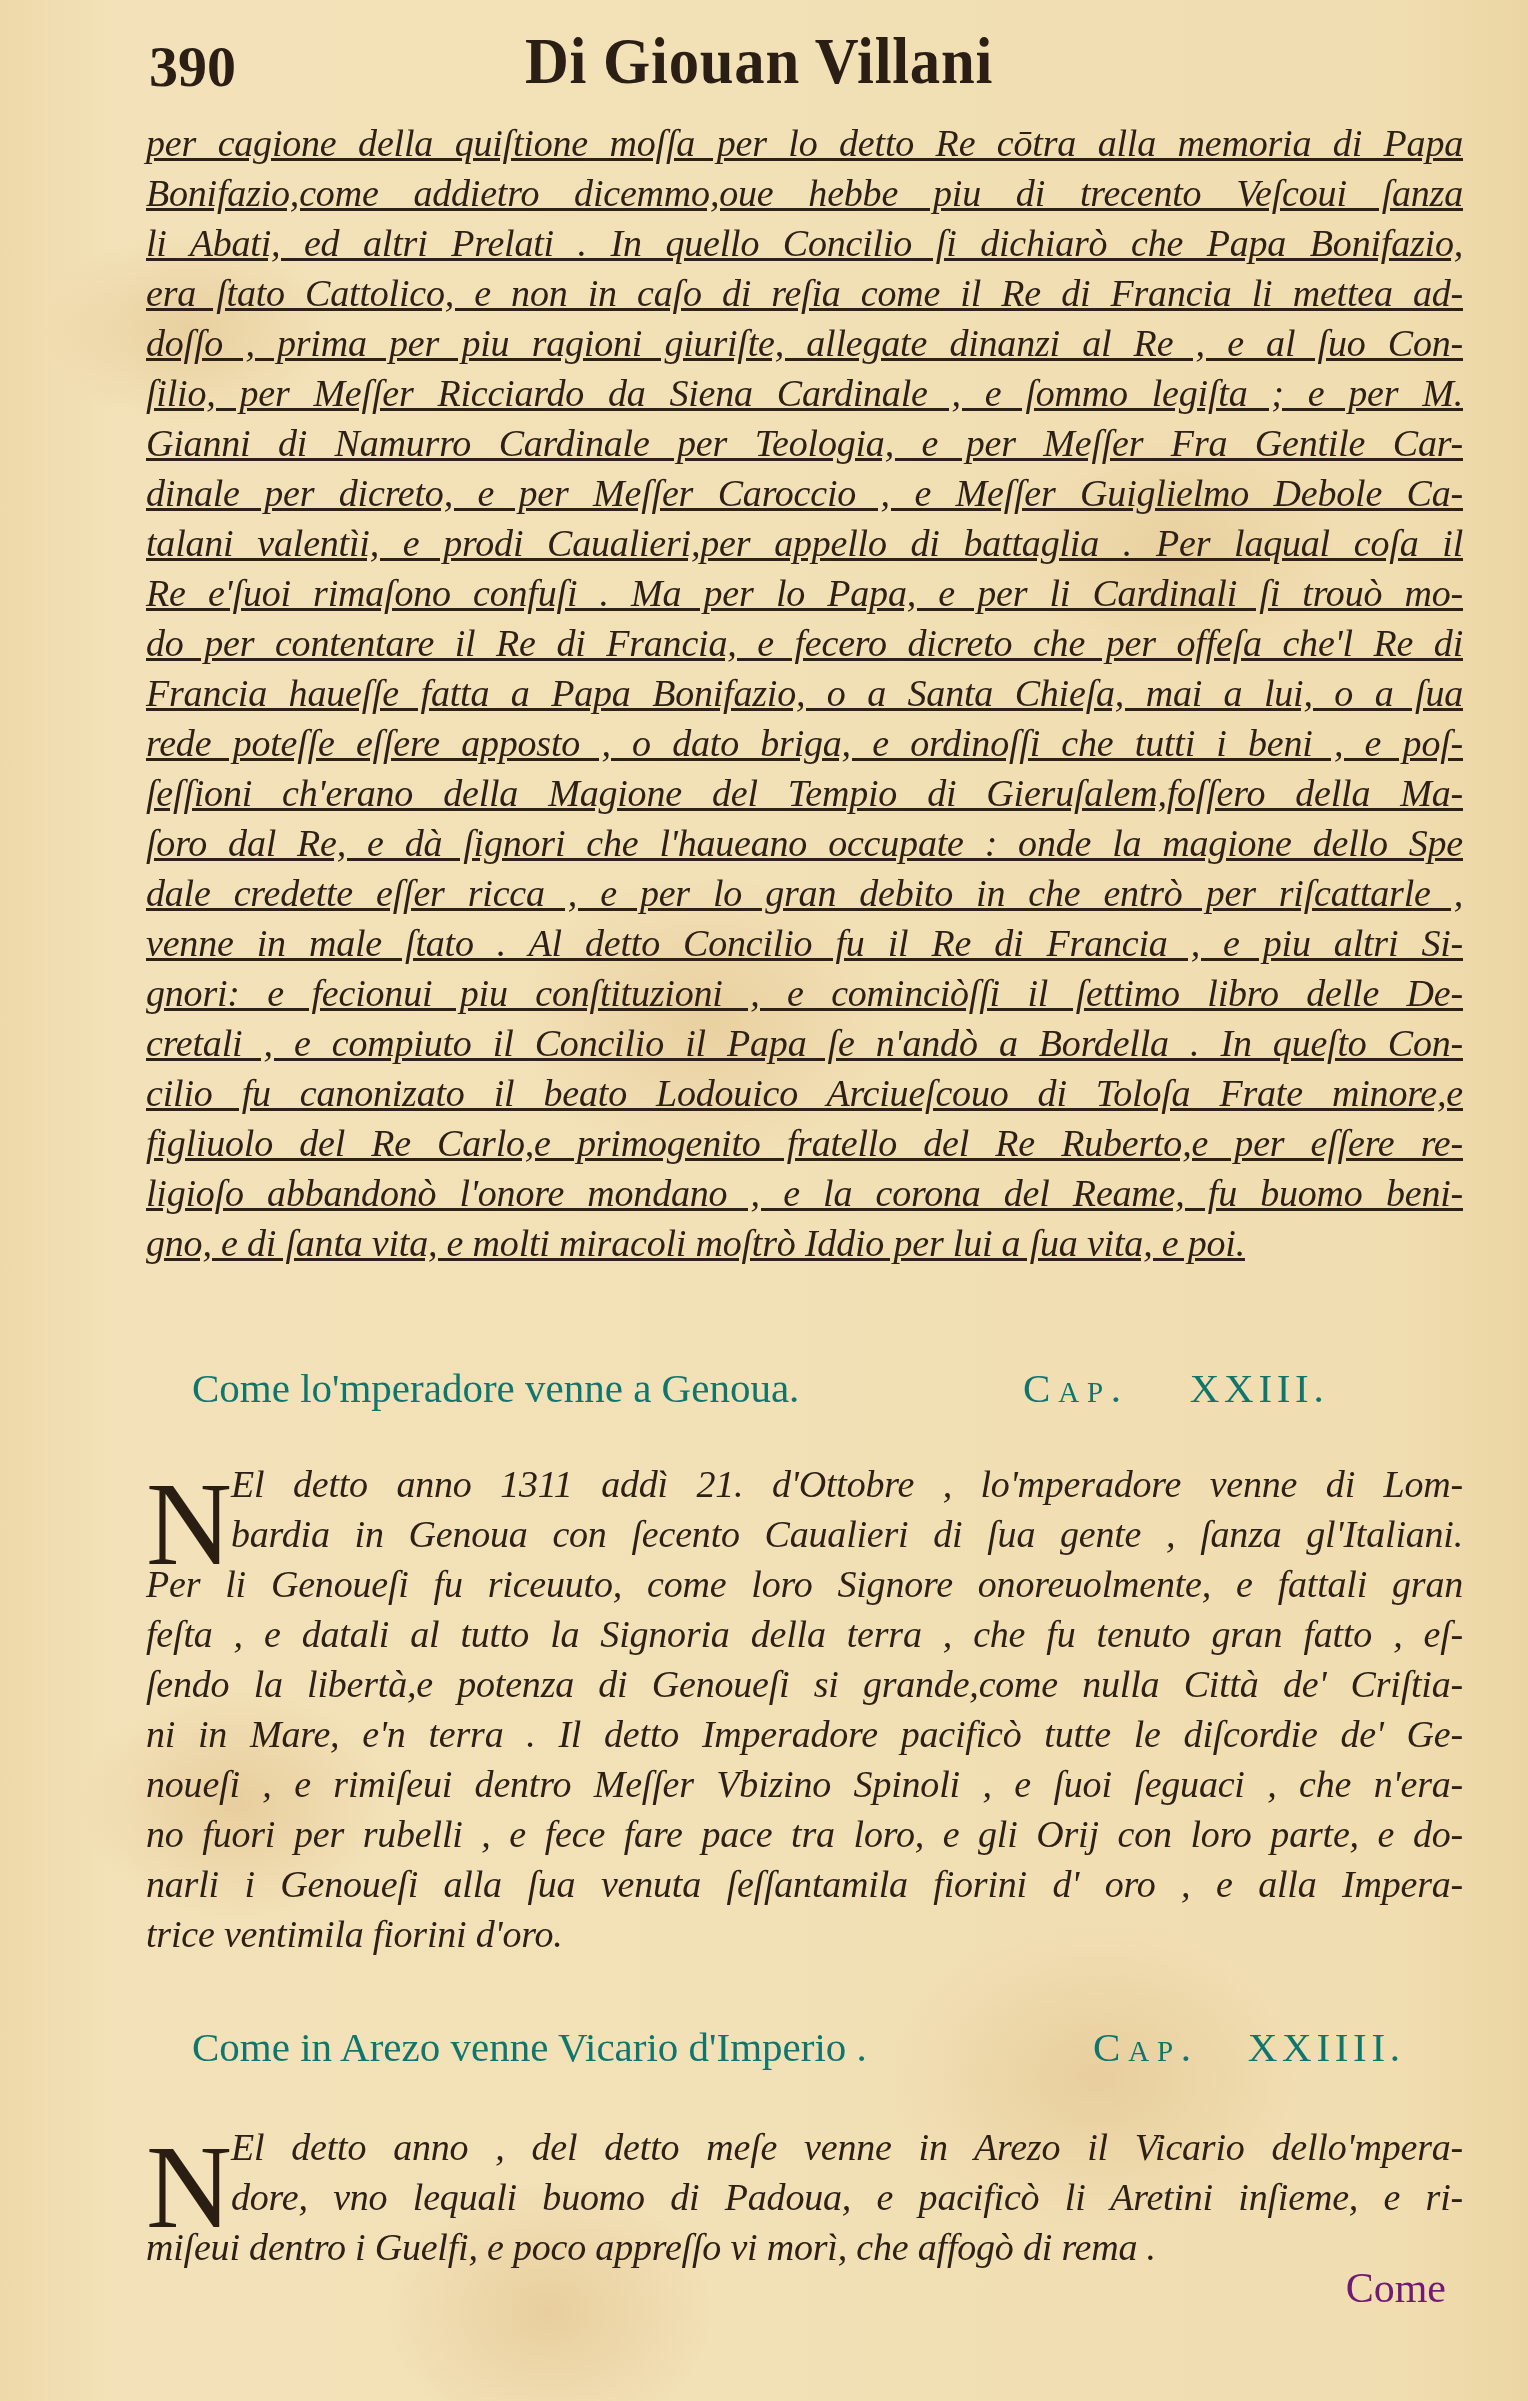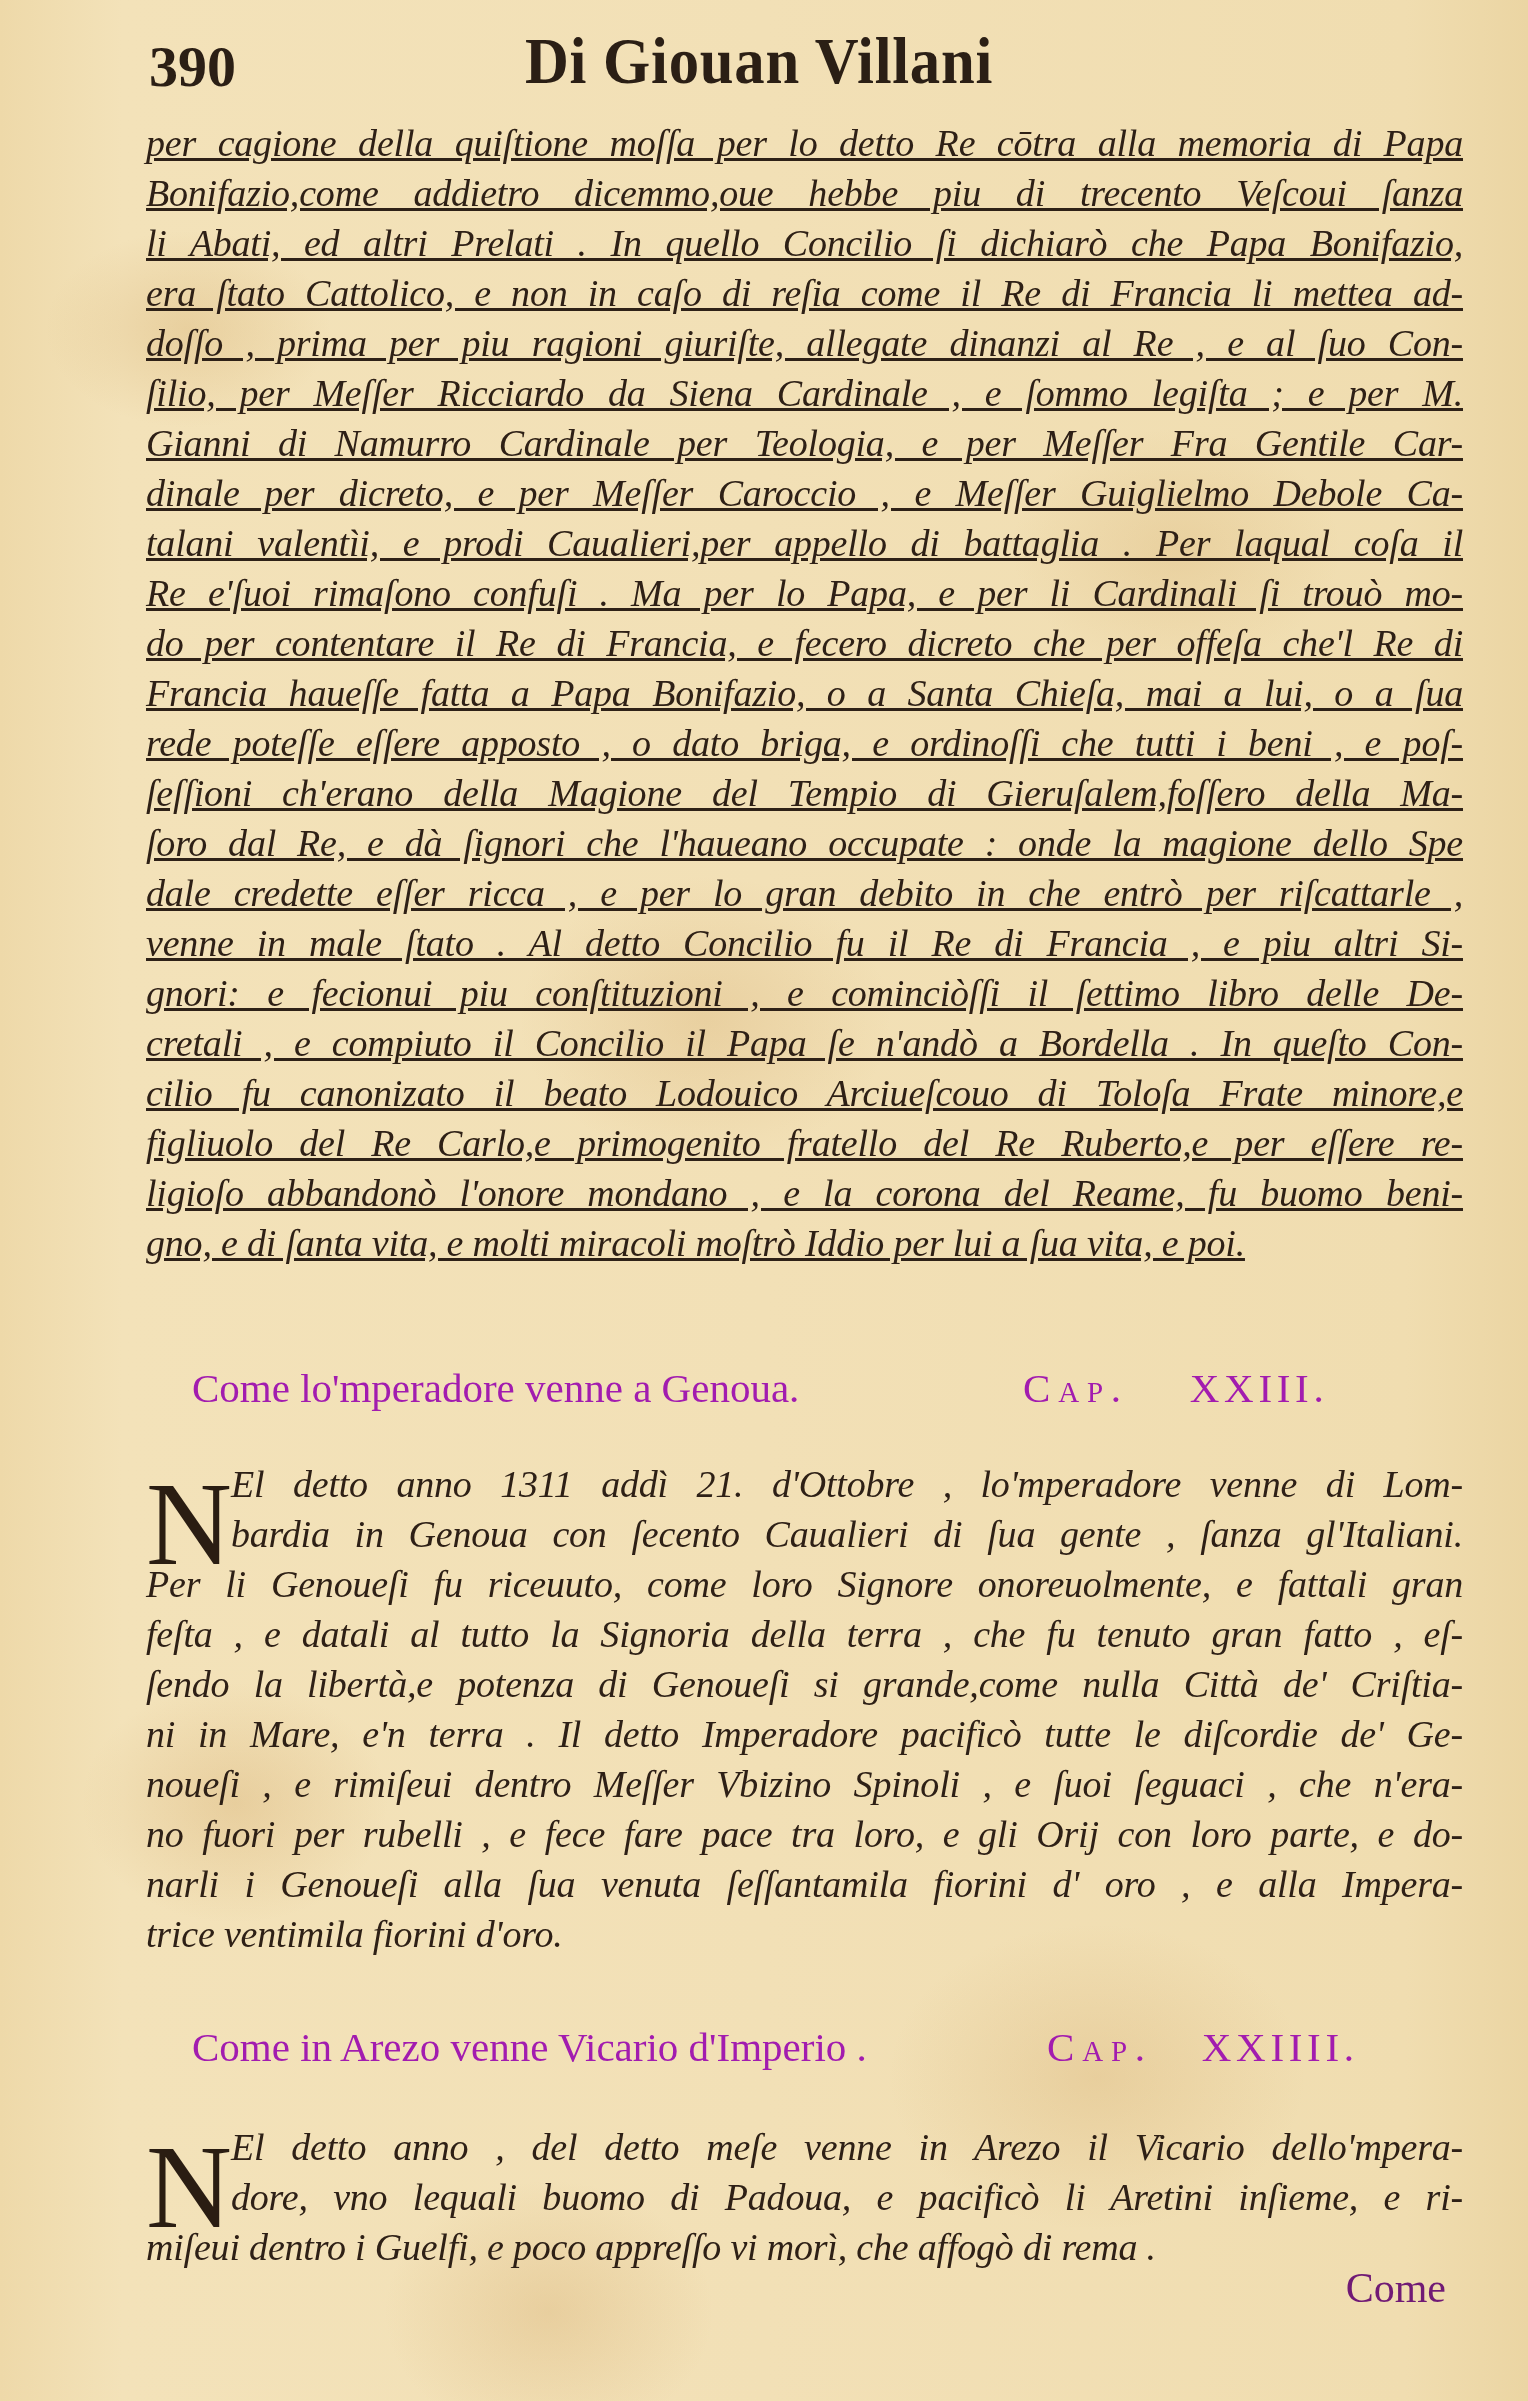--- a/index.html
+++ b/index.html
@@ -79,21 +79,21 @@
     text-align-last: left;
   }
   .chapter-heading {
     position: absolute;
     left: 192px;
     width: 1207px;
     height: 63px;
     font-family: "Liberation Serif", serif;
     font-size: 41px;
     line-height: 63px;
-    color: #a21caf;
+    color: #0f766e;
     white-space: nowrap;
   }
   .chapter-heading .heading-title {
     position: absolute;
     left: 0;
     top: 0;
   }
   .chapter-heading .heading-cap {
     position: absolute;
     top: 0;
@@ -185,21 +185,21 @@
   <span class="body-line">ſendo la libertà,e potenza di Genoueſi si grande,come nulla Città de' Criſtia-</span>
   <span class="body-line">ni in Mare, e'n terra . Il detto Imperadore pacificò tutte le diſcordie de' Ge-</span>
   <span class="body-line">noueſi , e rimiſeui dentro Meſſer Vbizino Spinoli , e ſuoi ſeguaci , che n'era-</span>
   <span class="body-line">no fuori per rubelli , e fece fare pace tra loro, e gli Orij con loro parte, e do-</span>
   <span class="body-line">narli i Genoueſi alla ſua venuta ſeſſantamila fiorini d' oro ,  e alla  Impera-</span>
   <span class="body-line last">trice ventimila fiorini d'oro.</span>
 </div>
 
 <div class="chapter-heading" style="top:2016px;">
   <span class="heading-title">Come in Arezo venne Vicario d'Imperio .</span>
-  <span class="heading-cap" style="left:855px;">
+  <span class="heading-cap" style="left:901px;">
     <span class="cap-word">Cap.</span>
     <span style="display:inline-block;width:19px;"></span>
     <span>XXIIII.</span>
   </span>
 </div>
 
 <div class="drop-para" style="top:2122px;">
   <span class="drop-cap">N</span>
   <span class="body-line indented">El detto anno , del detto meſe venne in  Arezo il Vicario  dello'mpera-</span>
   <span class="body-line indented">dore, vno lequali buomo di Padoua, e pacificò li  Aretini inſieme, e ri-</span>

